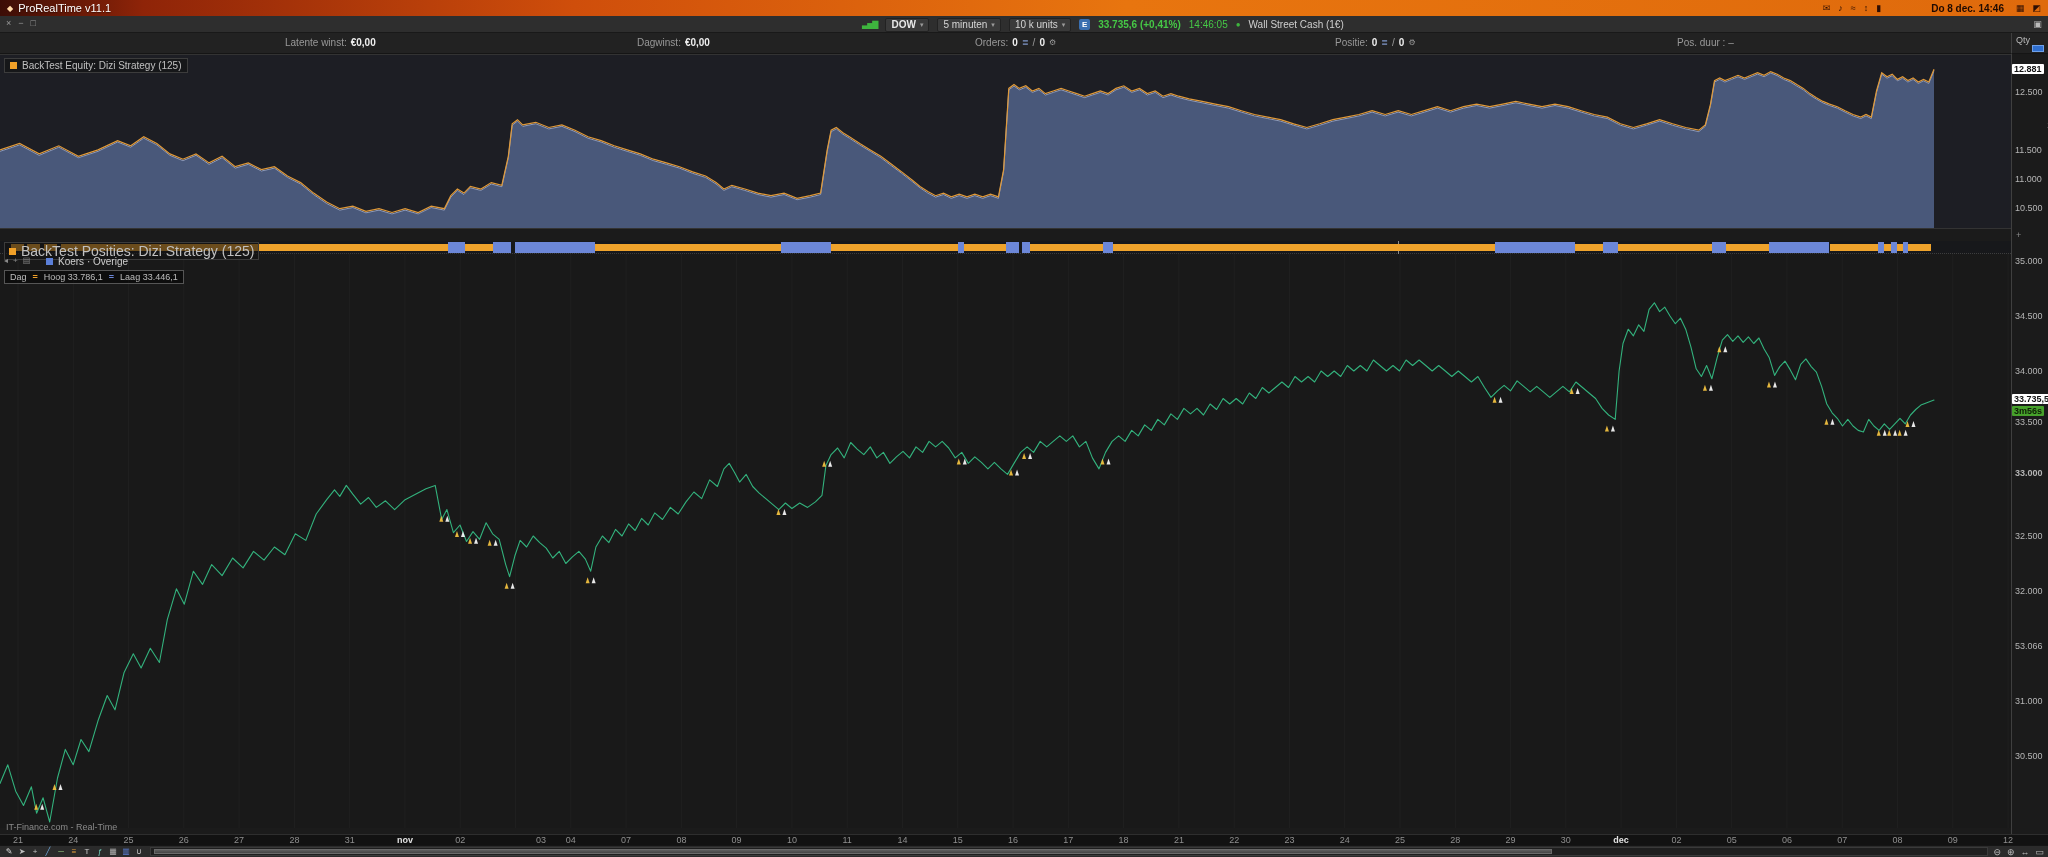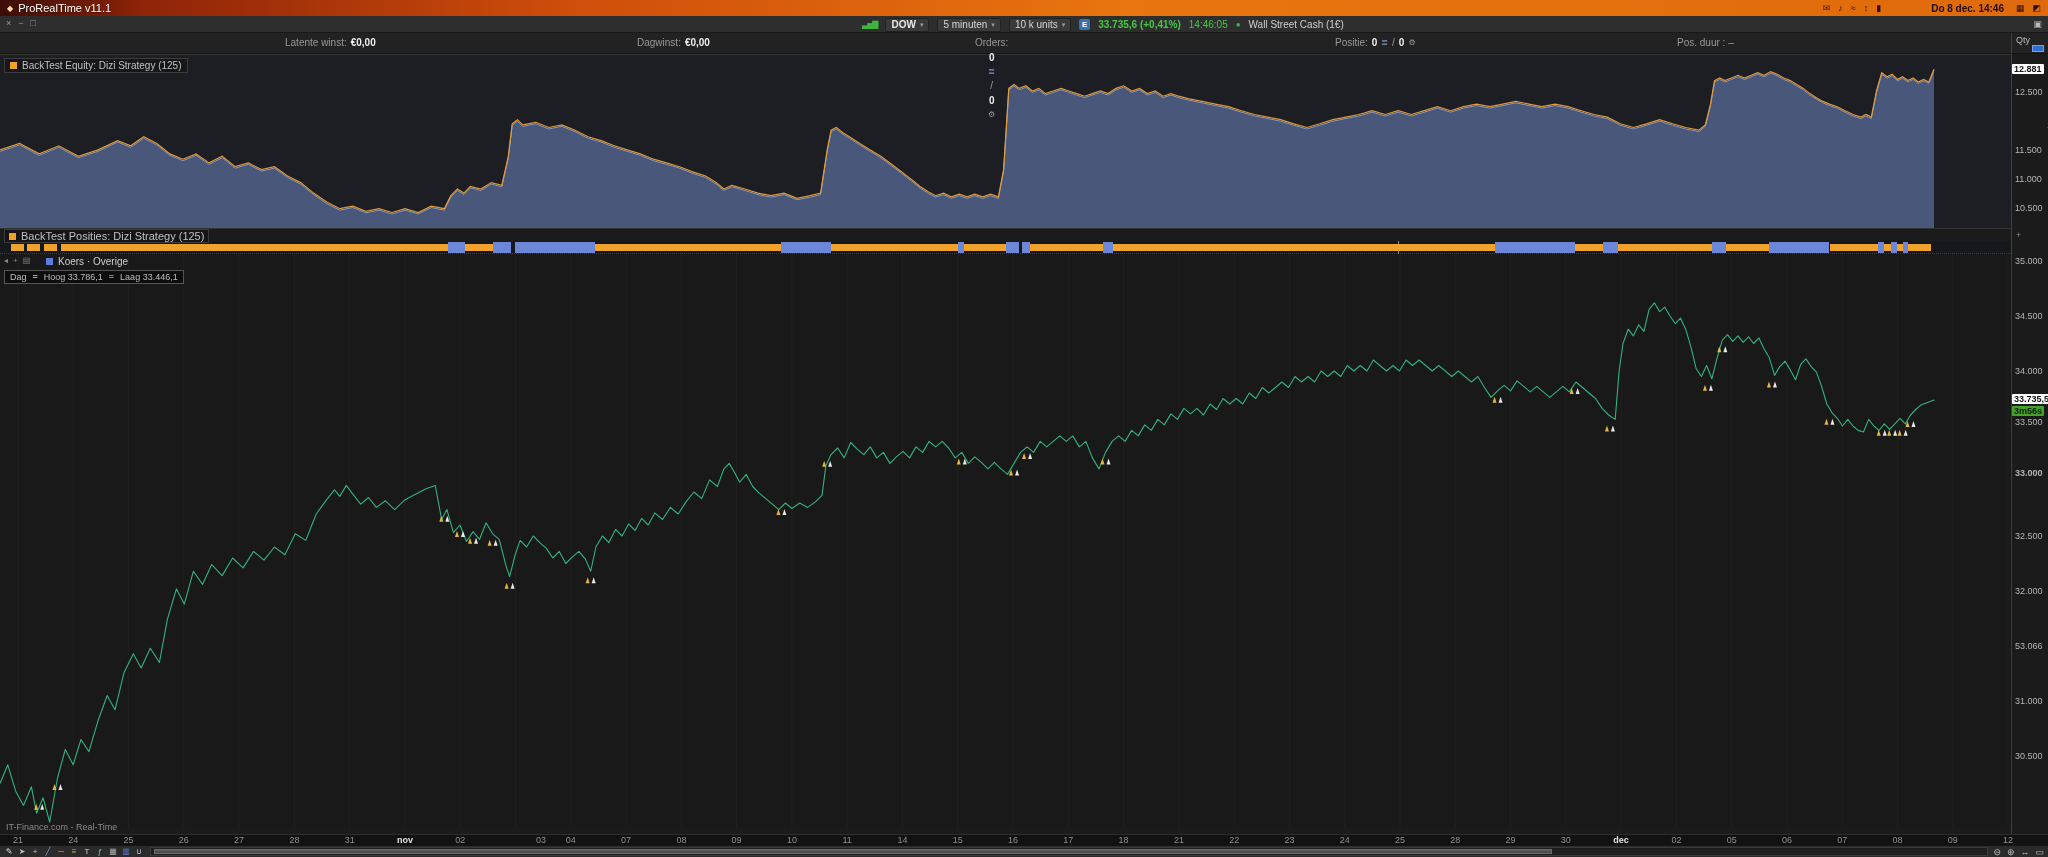--- a/index.html
+++ b/index.html
@@ -59,21 +59,21 @@
   .qty-cell { position:absolute; top:12px; left:20px; width:12px; height:7px; background:#2f6fd0; border:1px solid #6fa0e8; }
   
   .equity-panel { position:absolute; top:54px; left:0; width:2011px; height:174px; background:#1d1e24; border-top:1px solid #333; }
   .panel-chip { position:absolute; top:3px; left:4px; display:flex; align-items:center; gap:5px;
     font-size:10px; color:#c0c0c0; background:rgba(18,18,18,.6); border:1px solid #3c3c3c; padding:1px 5px; z-index:6; }
   .sq { width:7px; height:7px; display:inline-block; }
   .sq-orange { background:#f0a028; }
   .sq-blue { background:#5b7fd8; }
   
   .positions-labelrow { position:absolute; top:228px; left:0; width:2011px; height:13px; background:#1b1b1b; border-top:1px solid #333; z-index:6; }
-  .positions-labelrow .panel-chip { top:0; font-size:11px; padding:0 4px; }
+  .positions-labelrow .panel-chip { top:13px; font-size:14px; padding:0 4px; }
   .positions-strip { position:absolute; top:241px; left:0; width:2011px; height:13px; background:#17181b; border-bottom:1px dotted #3d3d3d; }
   .seg { position:absolute; }
   .seg.L { top:3px; height:7px; background:#efa32c; }
   .seg.S { top:1px; height:11px; background:#6c87d8; }
   .strip-cursor { position:absolute; left:1398px; top:0; width:1px; height:13px; background:#8f8f8f; }
   
   .main-chart { position:absolute; top:254px; left:0; width:2011px; height:574px; background:#191919; }
   .chart-tools { position:absolute; top:2px; left:4px; display:flex; gap:5px; font-size:8px; color:#8a8a8a; z-index:6; }
   .legend { position:absolute; top:2px; left:46px; display:flex; align-items:center; gap:5px; font-size:10px; color:#cfcfcf; z-index:6; }
   .dayinfo { position:absolute; top:16px; left:4px; display:flex; align-items:center; gap:6px;
@@ -154,21 +154,21 @@
 
 <div class="statsrow">
   <div class="sg" style="left:285px;align-items:center;">
     <span class="k">Latente winst:</span>
     <span class="v">€0,00</span>
   </div>
   <div class="sg" style="left:637px;">
     <span class="k">Dagwinst:</span>
     <span class="v">€0,00</span>
   </div>
-  <div class="sg" style="left:975px;flex-direction:column;">
+  <div class="sg" style="left:975px;">
     <span class="k">Orders:</span>
     <span class="v">0</span>
     <span class="mini-ic">≣</span>
     <span class="k">/</span>
     <span class="v">0</span>
     <span class="mini-ic2">⚙</span>
   </div>
   <div class="sg" style="left:1335px;">
     <span class="k">Positie:</span>
     <span class="v">0</span>

